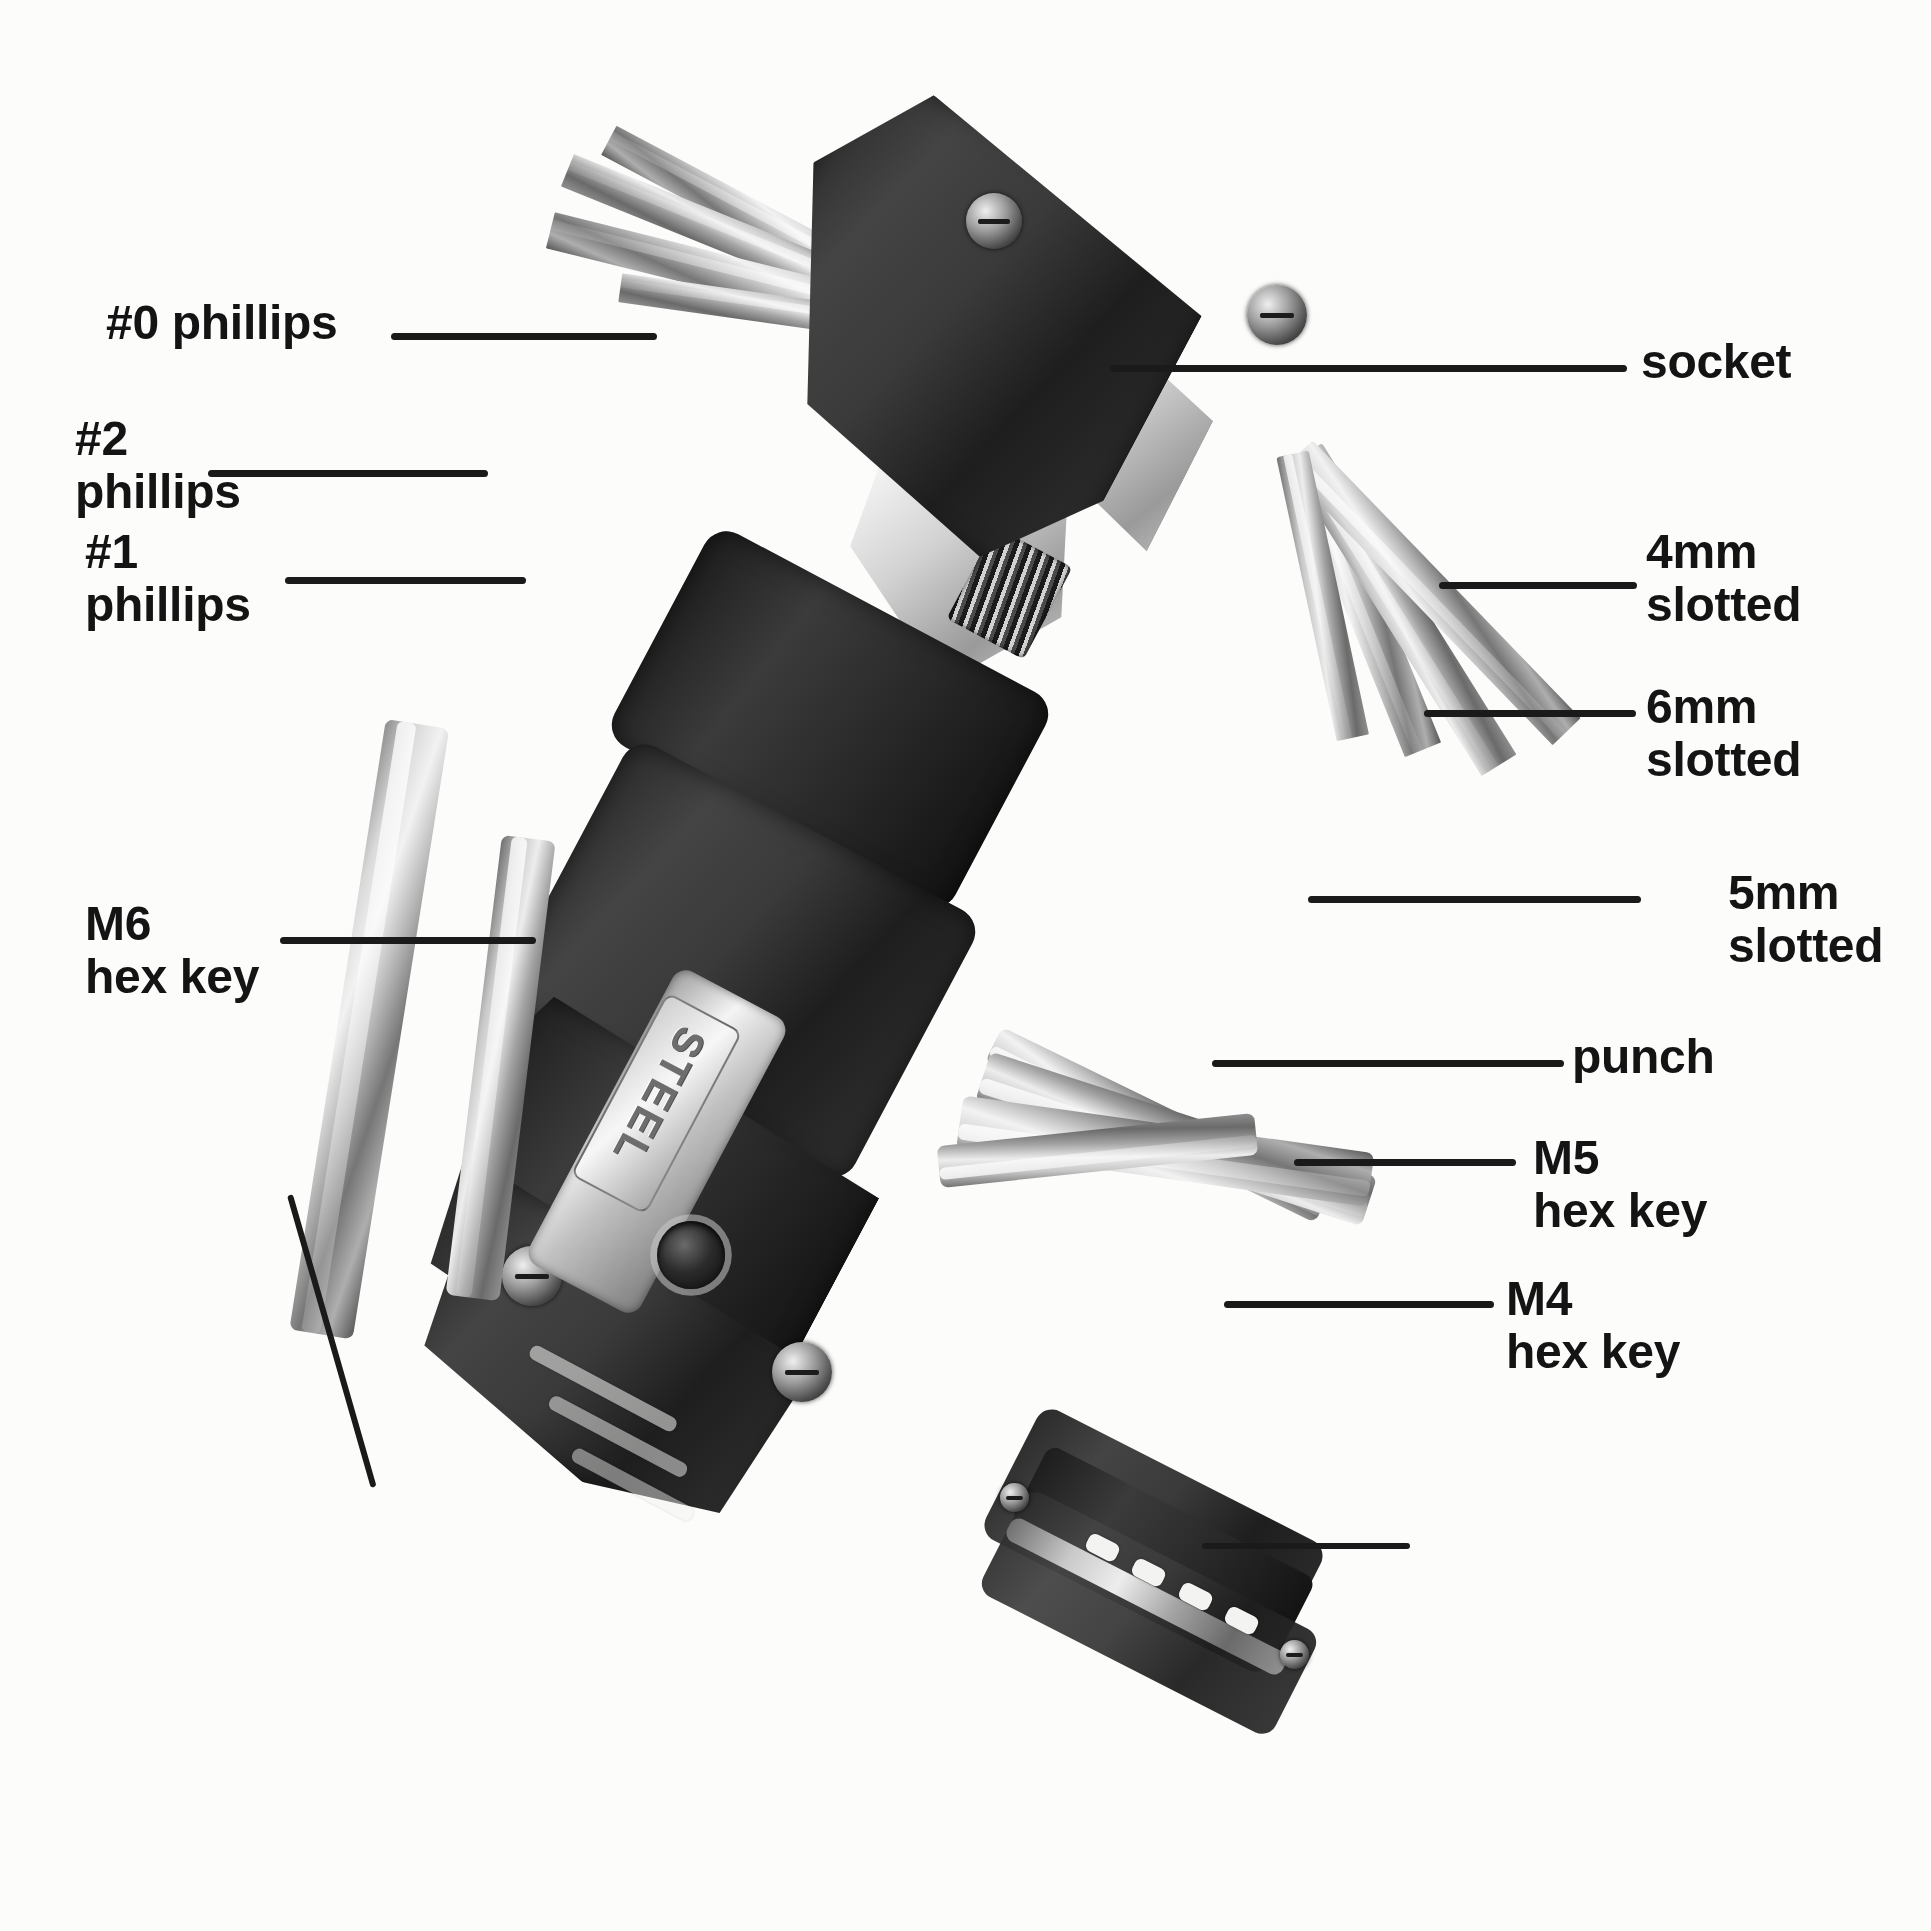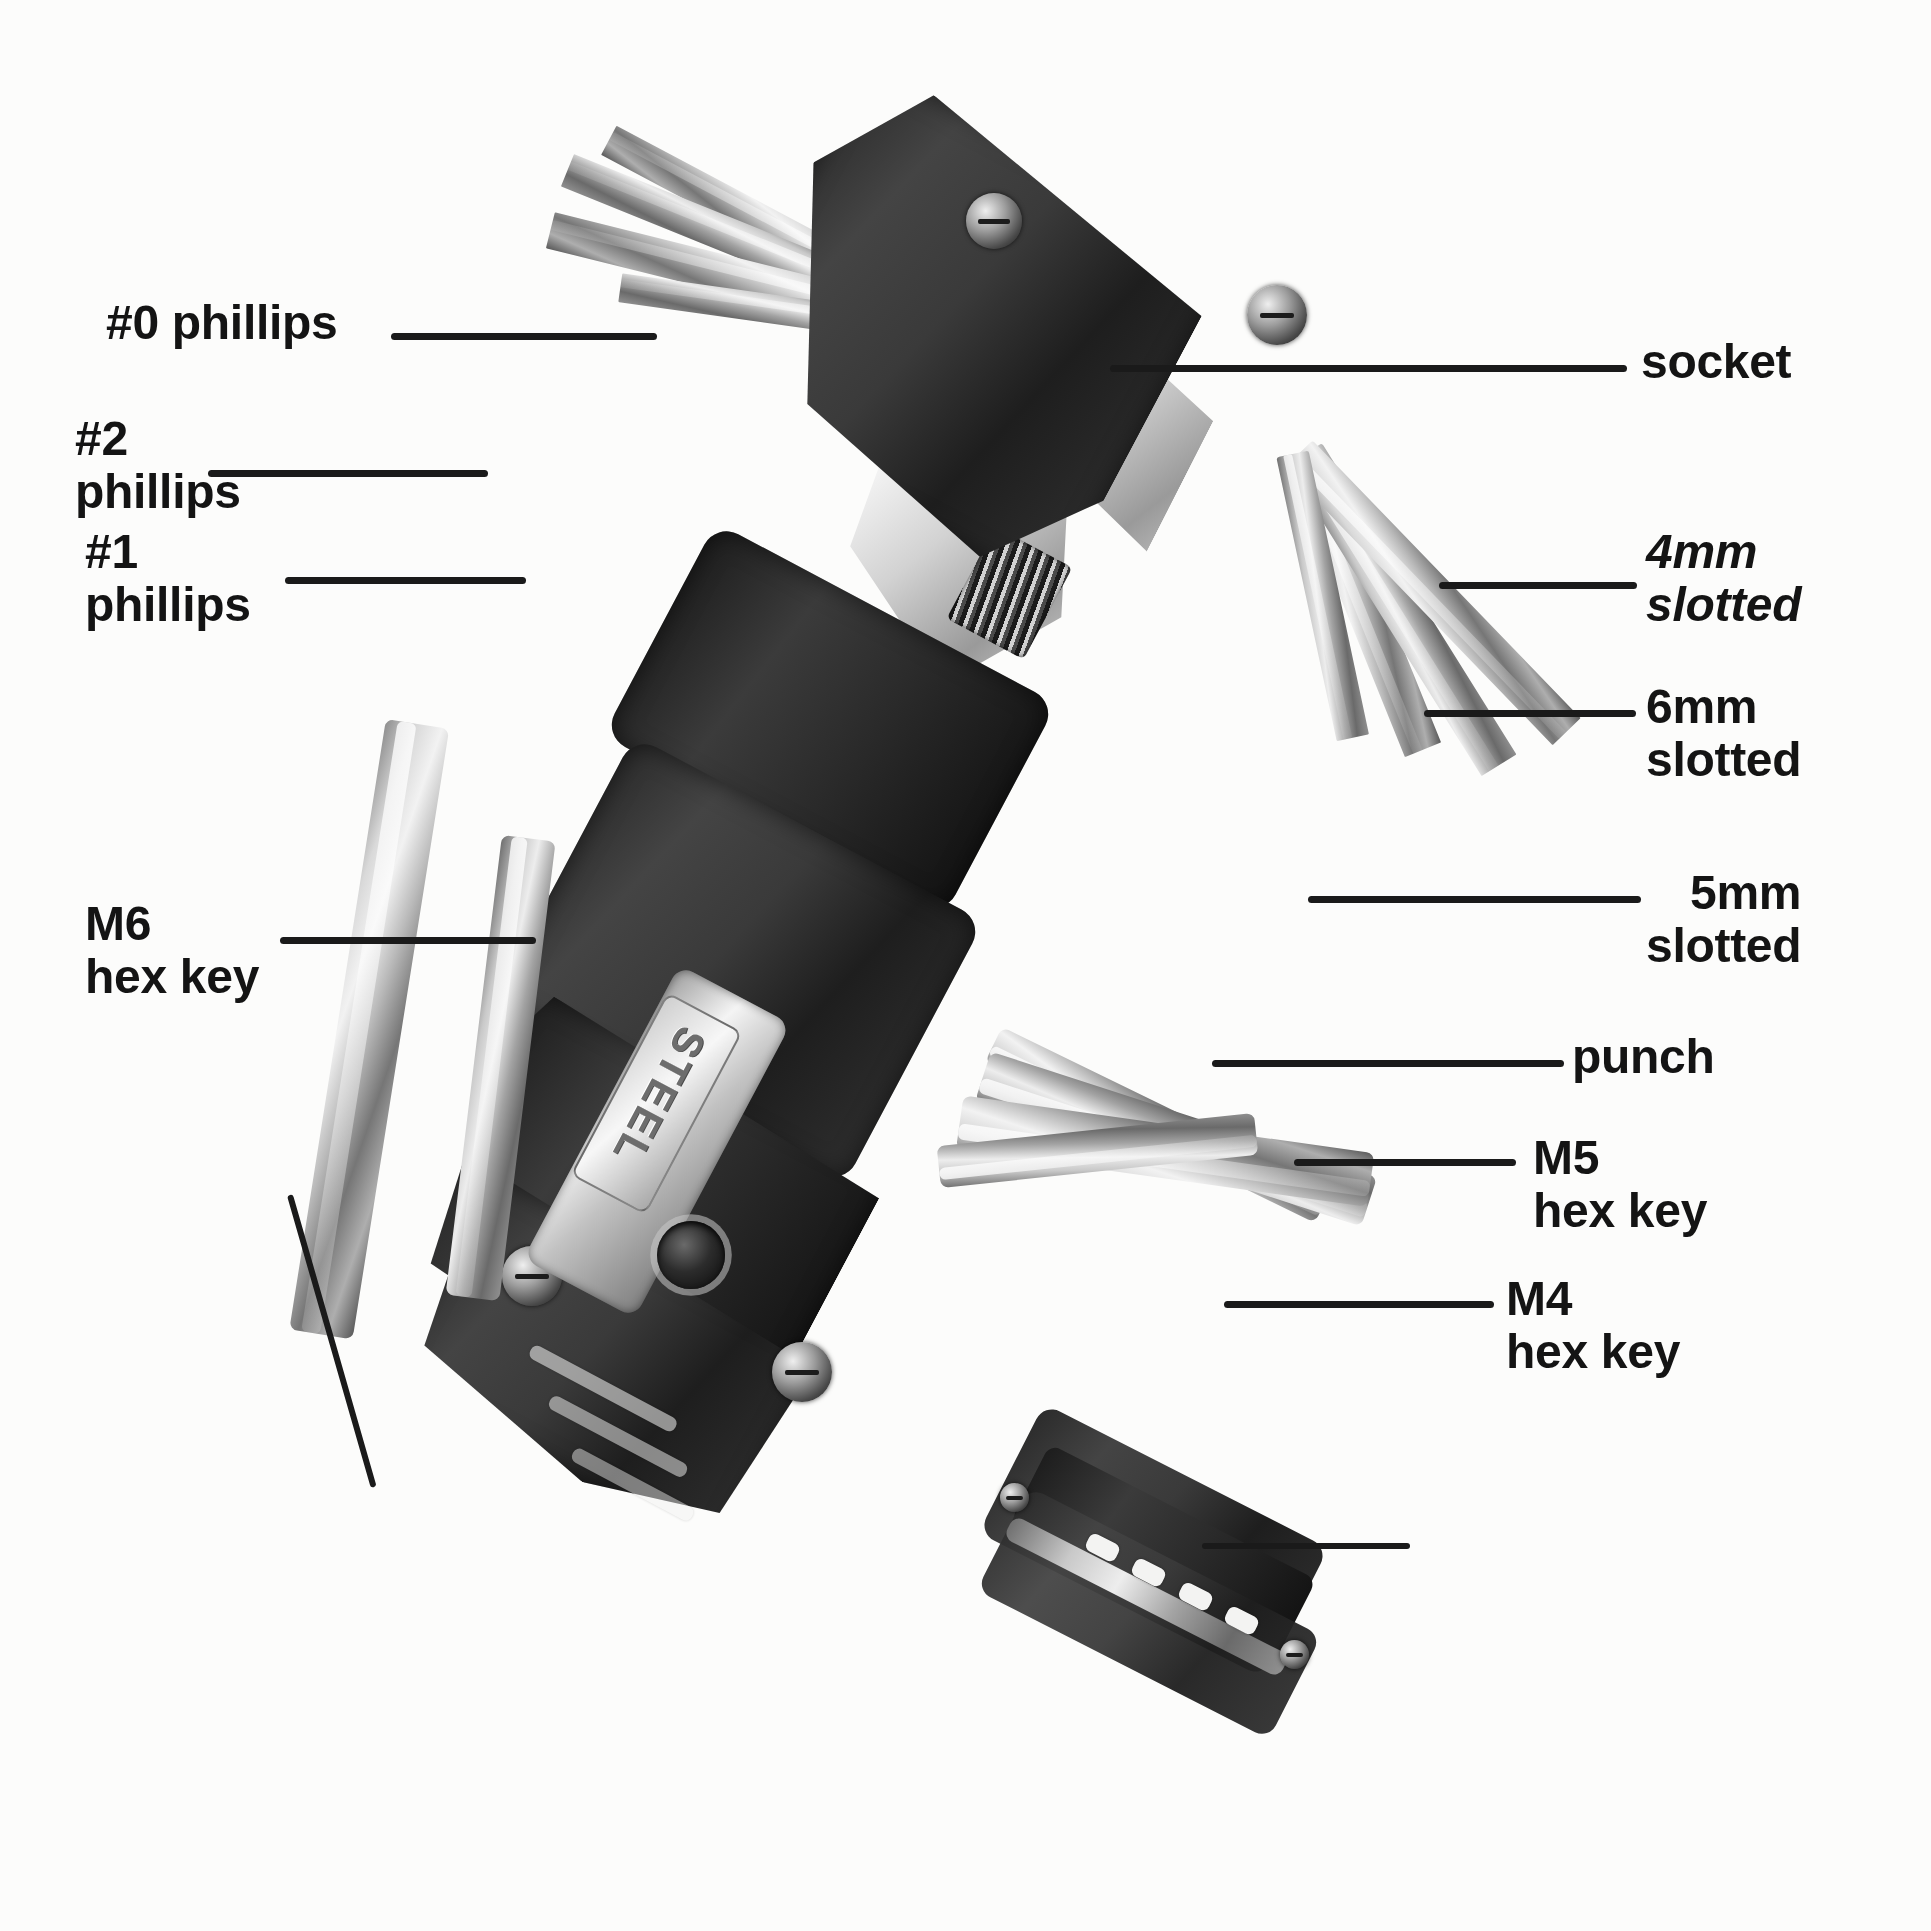--- a/index.html
+++ b/index.html
@@ -237,27 +237,27 @@
 
   <div class="label lbl-left" style="left:85px;top:526px;font-size:48px;">#1
 phillips</div>
 
   <div class="label lbl-left" style="left:85px;top:898px;font-size:48px;">M6
 hex key</div>
 
 
   <div class="label lbl-right" style="left:1641px;top:336px;font-size:48px;">socket</div>
 
-  <div class="label lbl-right" style="left:1646px;top:526px;font-size:48px;font-style:italic;">4mm
+  <div class="label lbl-right" style="left:1646px;top:526px;font-size:48px;">4mm
 slotted</div>
 
   <div class="label lbl-right" style="left:1646px;top:681px;font-size:48px;">6mm
 slotted</div>
 
-  <div class="label lbl-right" style="left:1646px;top:867px;font-size:48px;text-align:right;">5mm
+  <div class="label lbl-right" style="left:1728px;top:867px;font-size:48px;">5mm
 slotted</div>
 
   <div class="label lbl-right" style="left:1572px;top:1031px;font-size:48px;text-align:center;">punch</div>
 
   <div class="label lbl-right" style="left:1533px;top:1132px;font-size:48px;">M5
 hex key</div>
 
   <div class="label lbl-right" style="left:1506px;top:1273px;font-size:48px;">M4
 hex key</div>
 

